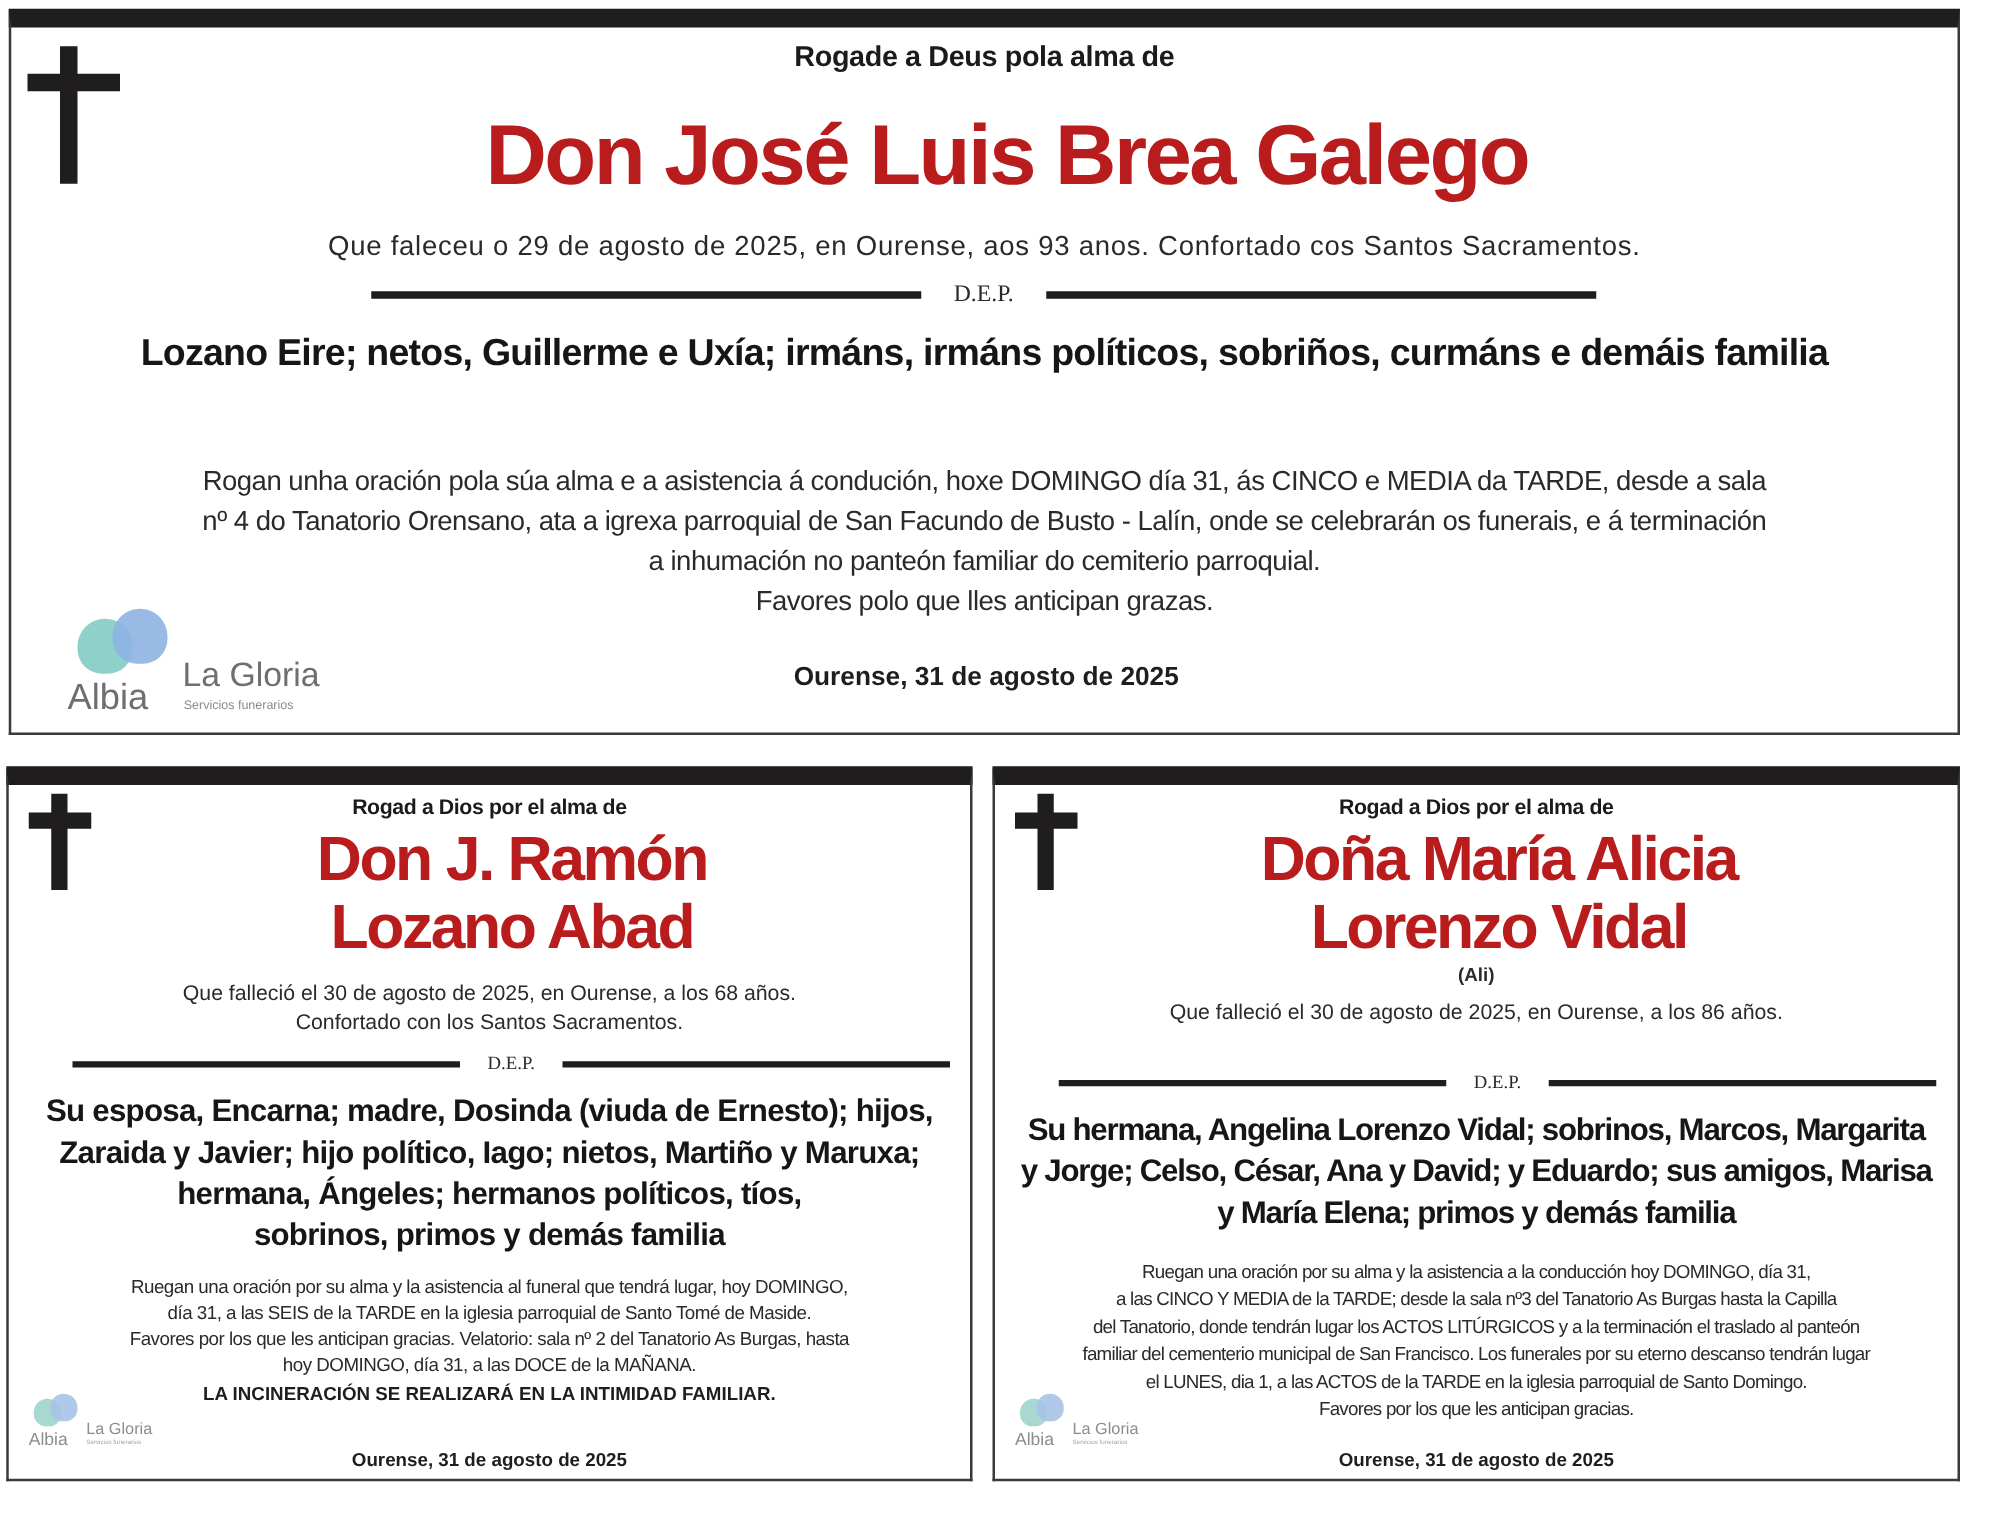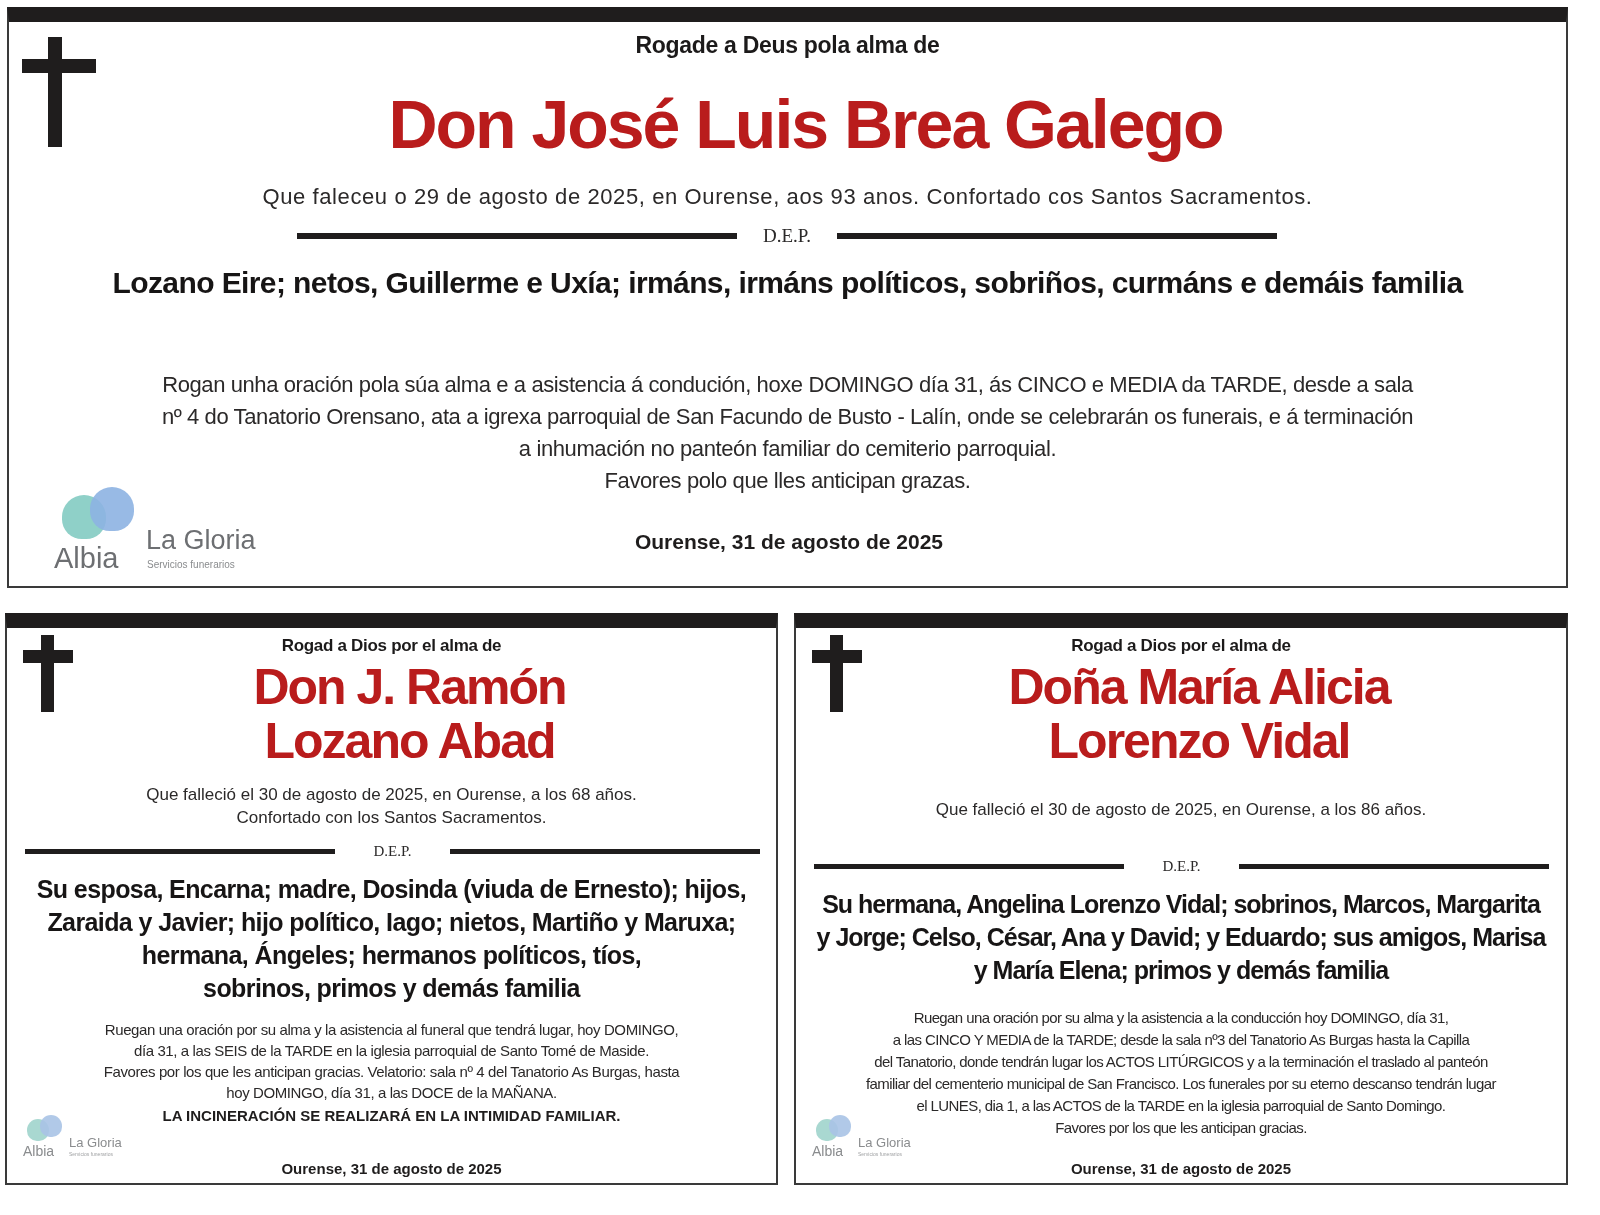--- a/index.html
+++ b/index.html
@@ -26,21 +26,21 @@
   .card.bl .cross .v, .card.br .cross .v { left: 18px; top: 0; width: 13px; height: 77px; }
   .card.bl .cross .h, .card.br .cross .h { left: 0; top: 15px; width: 50px; height: 13px; }
 
   .pray { font-family: "Liberation Sans Narrow", "Liberation Sans", sans-serif; font-weight: bold; letter-spacing: -0.3px; }
   .name { font-family: "Liberation Sans", sans-serif; font-weight: bold; letter-spacing: -2px; line-height: 1; color: #b91c1c; padding-left: 36px; }
   .sub  { color: #2b2929; }
   .family { font-weight: bold; letter-spacing: -0.6px; color: #171515; }
   .body { color: #2b2929; letter-spacing: -0.4px; }
   .place { font-weight: bold; color: #1f1d1d; }
 
-  .dep { display: flex; align-items: center; justify-content: space-between; }
+  .dep { display: flex; align-items: center; justify-content: flex-end; }
   .dep .rule { background: #1f1d1d; height: 6px; }
   .dep .lbl { font-family: "Liberation Serif", serif; color: #2b2929; }
 
   
   .card.top .pray { position: absolute; left: 0; right: 0; top: 10px; font-size: 23px; }
   .card.top .name { position: absolute; left: 0; right: 0; top: 68px; font-size: 68px; }
   .card.top .sub  { position: absolute; left: 0; right: 0; top: 162px; font-size: 22px; letter-spacing: 0.6px; }
   .card.top .dep  { position: absolute; left: 288px; top: 203px; width: 980px; }
   .card.top .dep .rule { width: 440px; }
   .card.top .dep .lbl { font-size: 19px; padding: 0 26px; }
@@ -146,21 +146,21 @@
   </div>
   <div class="family">
     <div>Su esposa, Encarna; madre, Dosinda (viuda de Ernesto); hijos,</div>
     <div>Zaraida y Javier; hijo político, Iago; nietos, Martiño y Maruxa;</div>
     <div>hermana, Ángeles; hermanos políticos, tíos,</div>
     <div>sobrinos, primos y demás familia</div>
   </div>
   <div class="body">
     <div>Ruegan una oración por su alma y la asistencia al funeral que tendrá lugar, hoy DOMINGO,</div>
     <div>día 31, a las SEIS de la TARDE  en la iglesia parroquial de Santo Tomé de Maside.</div>
-    <div>Favores por los que les anticipan gracias. Velatorio: sala nº 4 del Tanatorio As Burgas, hasta</div>
+    <div>Favores por los que les anticipan gracias. Velatorio: sala nº 2 del Tanatorio As Burgas, hasta</div>
     <div>hoy DOMINGO, día 31, a las DOCE de la MAÑANA.</div>
   </div>
   <div class="note">LA INCINERACIÓN SE REALIZARÁ EN LA INTIMIDAD FAMILIAR.</div>
   <div class="logo">
     <div class="mark">
         <div class="a a1"></div>
         <div class="a a2"></div>
       </div>
     <span class="albia">Albia</span>
     <span class="gloria">La Gloria</span>
@@ -172,20 +172,21 @@
 <div class="card br">
   <div class="cross">
       <div class="v"></div>
       <div class="h"></div>
     </div>
   <div class="pray">Rogad a Dios por el alma de</div>
   <div class="name">
     <div>Doña María Alicia</div>
     <div>Lorenzo Vidal</div>
   </div>
+  <div class="alias">(Ali)</div>
   <div class="sub">
     <div>Que falleció el 30 de agosto de 2025, en Ourense, a los 86 años.</div>
   </div>
   <div class="dep">
     <span class="rule"></span>
     <span class="lbl">D.E.P.</span>
     <span class="rule"></span>
   </div>
   <div class="family">
     <div>Su hermana, Angelina Lorenzo Vidal; sobrinos, Marcos, Margarita</div>

